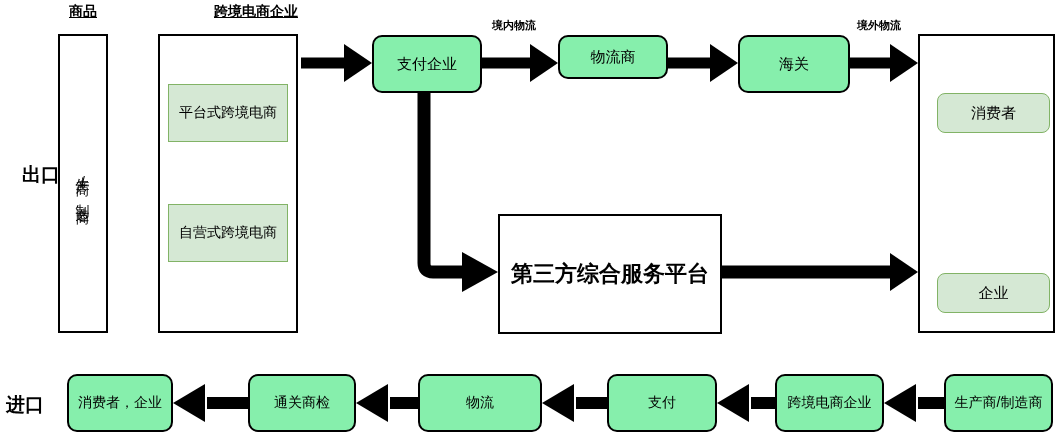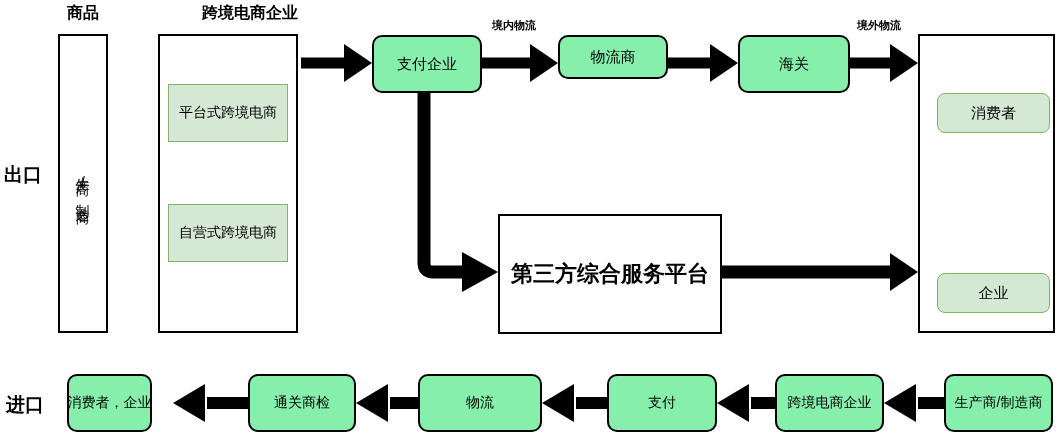--- a/index.html
+++ b/index.html
@@ -6,21 +6,21 @@
   #canvas{
     position:relative;
     width:1059px;height:435px;
     background:#fff;
     font-family:"Liberation Sans","DejaVu Sans",sans-serif;
     color:#000;
     overflow:hidden;
   }
   .abs{position:absolute;box-sizing:border-box;}
   .flt-label{font-weight:bold;white-space:nowrap;}
-  .hdr{font-size:16px;}
+  .hdr{font-size:14px;text-decoration:underline;}
   .side{font-size:19px;}
   .small-lbl{font-size:11px;}
   .rect-box{
     border:2px solid #000;background:#fff;
     display:flex;align-items:center;justify-content:center;
   }
   .round-box{
     border:2px solid #000;border-radius:10px;background:#86efac;
     display:flex;align-items:center;justify-content:center;
     font-size:15px;white-space:nowrap;
@@ -87,21 +87,21 @@
       <polygon points="749,384 717,403 749,422" stroke="none"></polygon>
     </g>
     <g fill="#000" stroke="#000">
       <line x1="918" y1="403" x2="944" y2="403" stroke-width="12"></line>
       <polygon points="916,384 884,403 916,422" stroke="none"></polygon>
     </g>
   </svg>
 
   <div class="abs flt-label hdr" style="left:58px;top:3px;width:50px;text-align:center;">商品</div>
   <div class="abs flt-label hdr" style="left:158px;top:3px;width:140px;text-align:right;">跨境电商企业</div>
-  <div class="abs flt-label side" style="left:4px;top:162px;">出口</div>
+  <div class="abs flt-label side" style="left:22px;top:162px;">出口</div>
   <div class="abs flt-label side" style="left:6px;top:392px;">进口</div>
   <div class="abs flt-label small-lbl" style="left:492px;top:18px;">境内物流</div>
   <div class="abs flt-label small-lbl" style="left:857px;top:18px;">境外物流</div>
 
   <div class="abs rect-box" style="left:58px;top:34px;width:50px;height:299px;">
     <div class="vtext">生产商/制造商</div>
   </div>
 
   <div class="abs rect-box" style="left:158px;top:34px;width:140px;height:299px;"></div>
   <div class="abs green-box" style="left:168px;top:84px;width:120px;height:58px;">平台式跨境电商</div>
@@ -112,20 +112,20 @@
   <div class="abs round-box" style="left:738px;top:35px;width:112px;height:58px;">海关</div>
 
   <div class="abs rect-box" style="left:918px;top:34px;width:137px;height:299px;"></div>
   <div class="abs green-box green-round" style="left:937px;top:93px;width:113px;height:40px;">消费者</div>
   <div class="abs green-box green-round" style="left:937px;top:273px;width:113px;height:40px;">企业</div>
 
   <div class="abs rect-box" style="left:498px;top:214px;width:224px;height:120px;">
     <span class="platform-big">第三方综合服务平台</span>
   </div>
 
-  <div class="abs round-box sm" style="left:67px;top:374px;width:85px;height:58px;">消费者，企业</div>
+  <div class="abs round-box sm" style="left:67px;top:374px;width:106px;height:58px;">消费者，企业</div>
   <div class="abs round-box sm" style="left:248px;top:374px;width:108px;height:58px;">通关商检</div>
   <div class="abs round-box sm" style="left:418px;top:374px;width:124px;height:58px;">物流</div>
   <div class="abs round-box sm" style="left:607px;top:374px;width:110px;height:58px;">支付</div>
   <div class="abs round-box sm" style="left:775px;top:374px;width:109px;height:58px;">跨境电商企业</div>
   <div class="abs round-box sm" style="left:944px;top:374px;width:109px;height:58px;">生产商/制造商</div>
 
 </div>
 
 </body></html>

